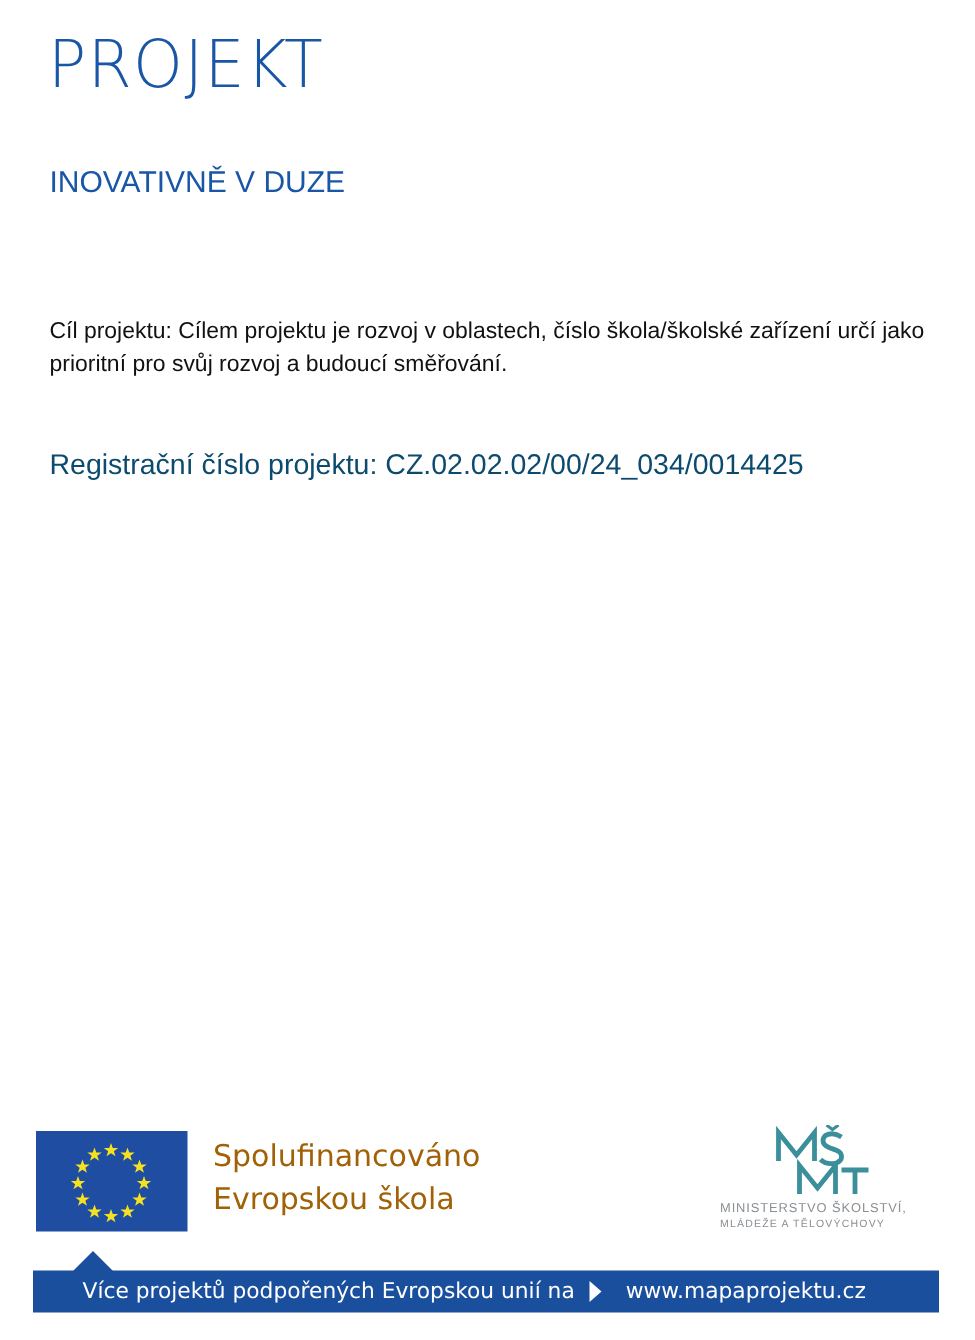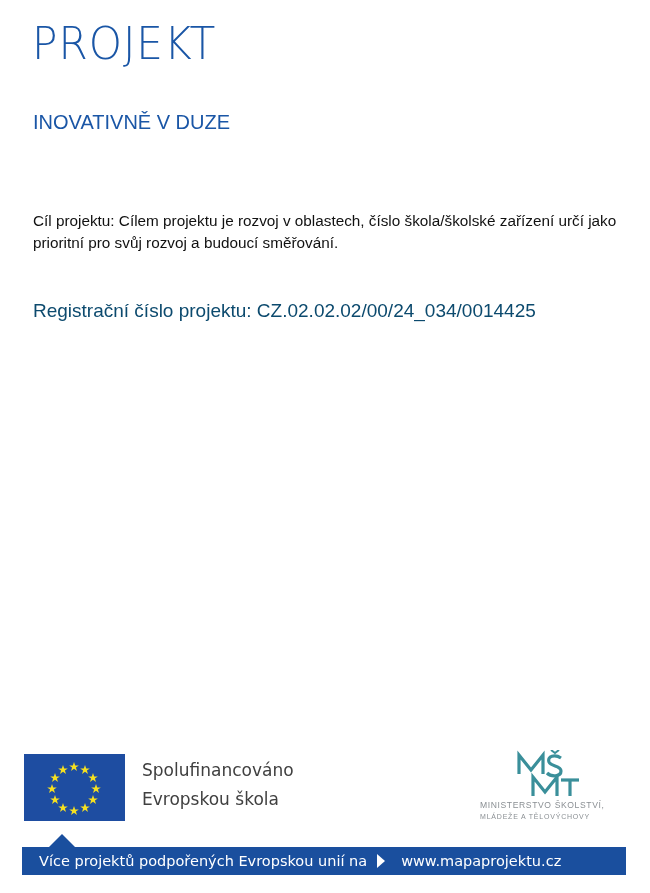--- a/index.html
+++ b/index.html
@@ -21,33 +21,33 @@
     left: 33px; top: 210px; width: 590px; font-size: 15.3px; color: #111; line-height: 22px;
   }
   .reg {
     left: 33px; top: 300px; font-size: 19px; color: #0c4a6e; line-height: 22px; white-space: nowrap;
   }
   .eu-flag {
     left: 24px; top: 754px; width: 101px; height: 67px; background: #1e4da1;
   }
   .eu-flag svg { display:block; }
   .eu-text {
-    left: 142px; top: 756px; font-family: "DejaVu Sans", sans-serif; font-size: 17px; color: #404040;
+    left: 142px; top: 756px; font-family: "DejaVu Sans", sans-serif; font-size: 20px; color: #a16207;
     line-height: 29px; font-weight: 500; letter-spacing: 0px;
   }
   .msmt-logo { left: 515px; top: 750px; width: 70px; height: 50px; }
   .msmt-text {
     left: 480px; top: 800px; width: 150px; text-align: left; color: #8a8f93;
     font-size: 8.6px; line-height: 11px; letter-spacing: 0.6px;
   }
   .msmt-text .l2 { font-size: 7px; letter-spacing: 0.8px; }
   .banner {
     left: 22px; top: 847px; width: 604px; height: 28px; background: #1a4f9e;
     color: #fff; font-family: "DejaVu Sans", sans-serif; font-size: 14.5px; line-height: 28px;
-    display: flex; align-items: center; padding-left: 17px; box-sizing: border-box; white-space: nowrap;
+    display: flex; align-items: center; padding-left: 33px; box-sizing: border-box; white-space: nowrap;
   }
   .banner-tip {
     left: 48px; top: 834px; width: 0; height: 0;
     border-left: 14px solid transparent; border-right: 14px solid transparent;
     border-bottom: 14px solid #1a4f9e;
   }
   .banner .arrow {
     display: inline-block; width: 0; height: 0; margin: 0 16px 0 10px;
     border-top: 7px solid transparent; border-bottom: 7px solid transparent; border-left: 8px solid #fff;
   }

